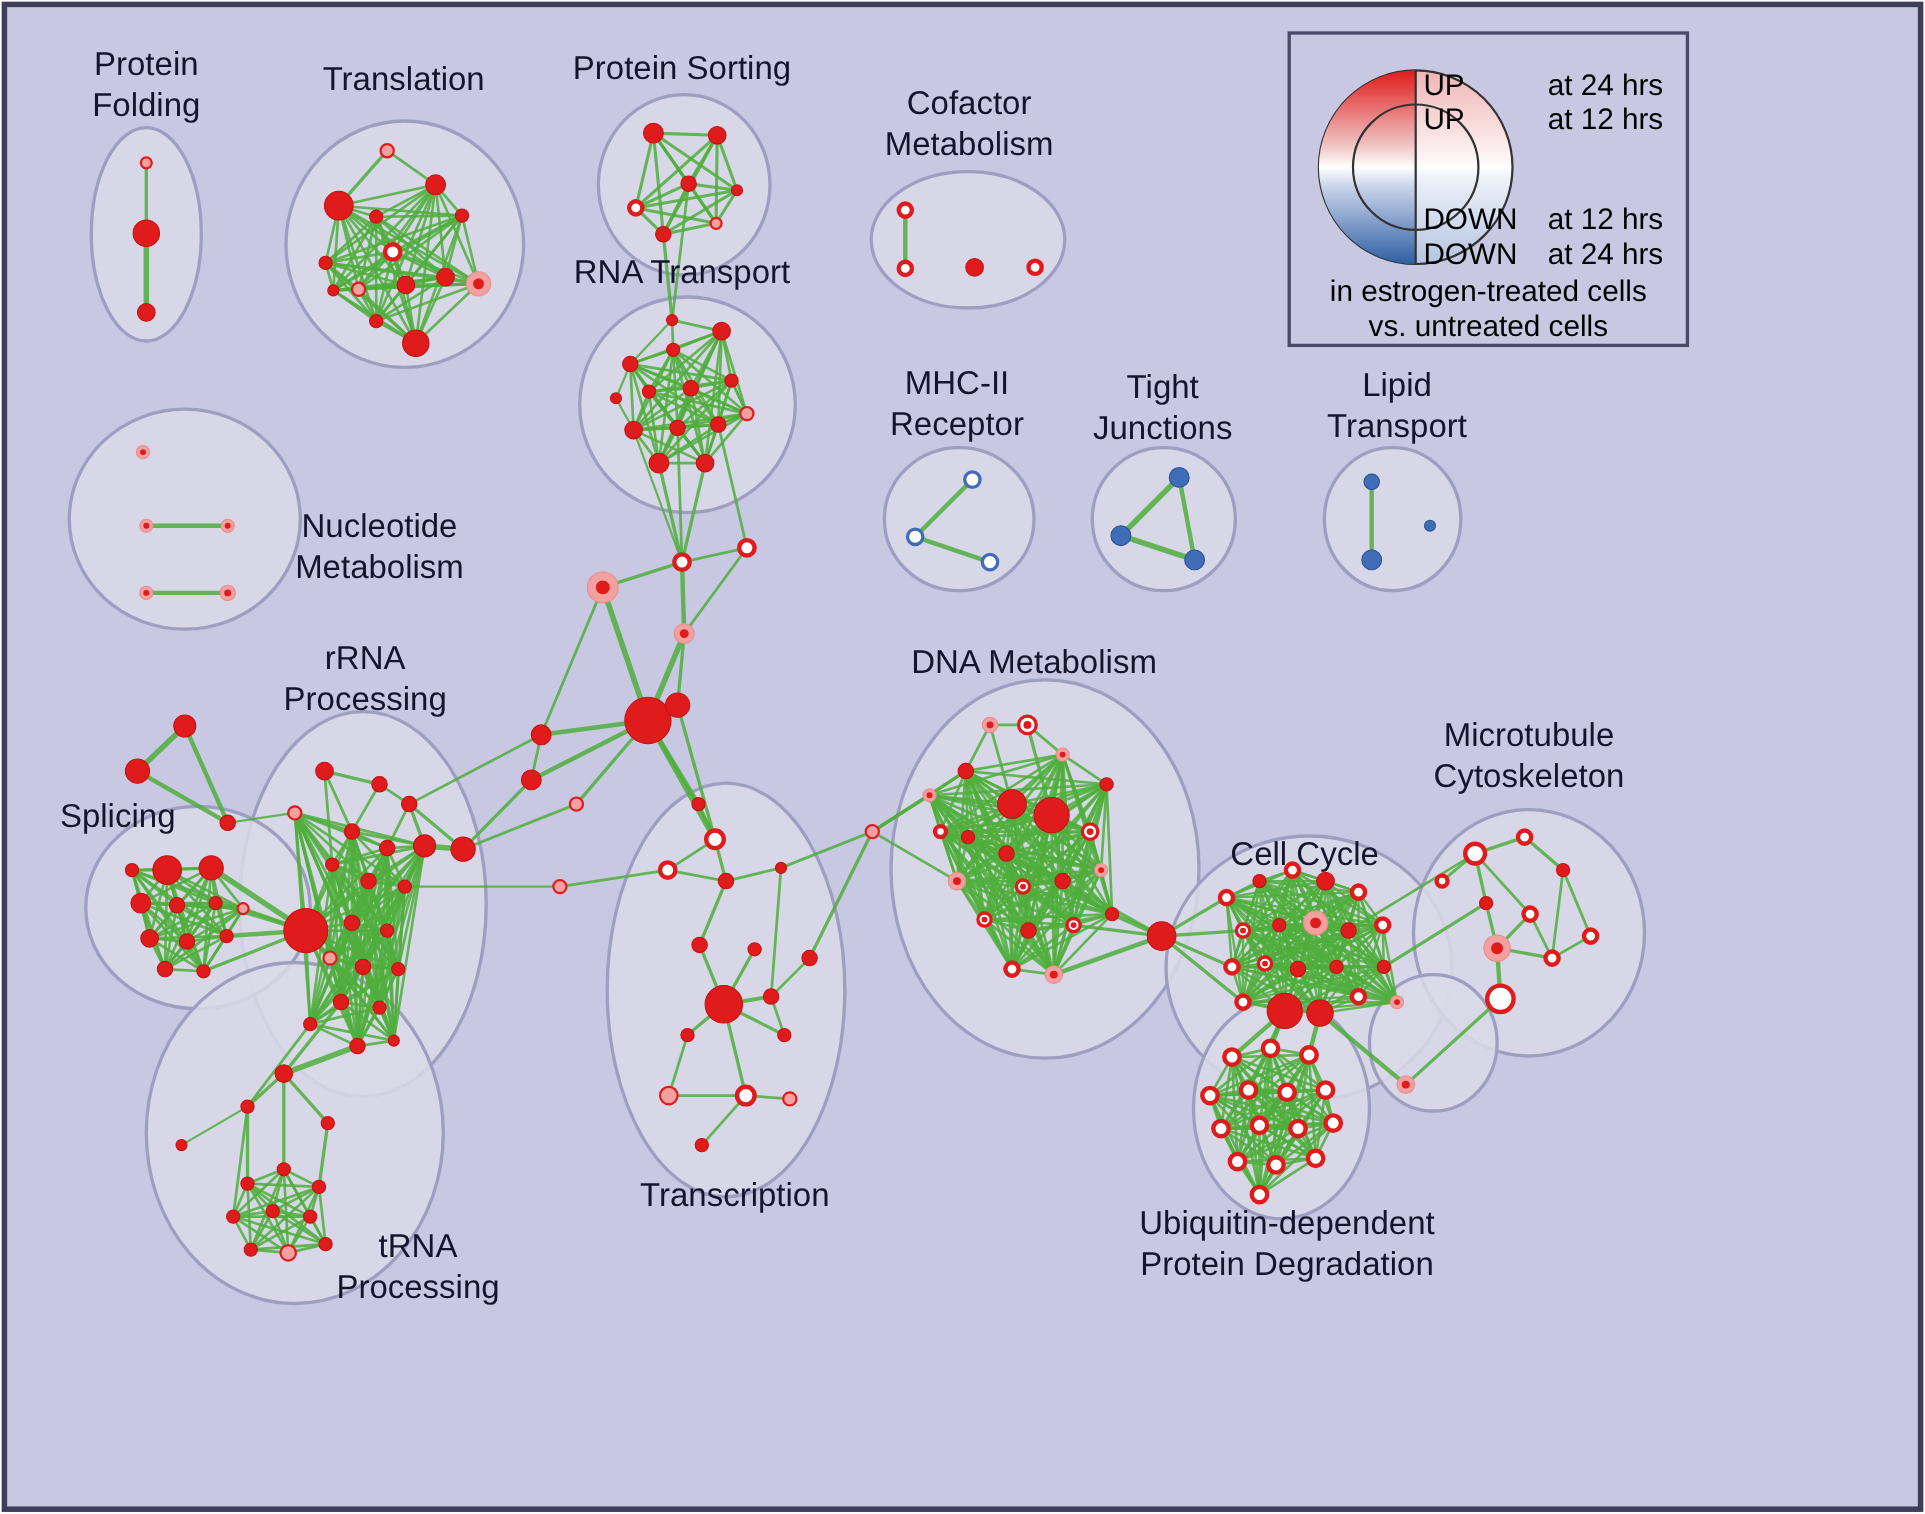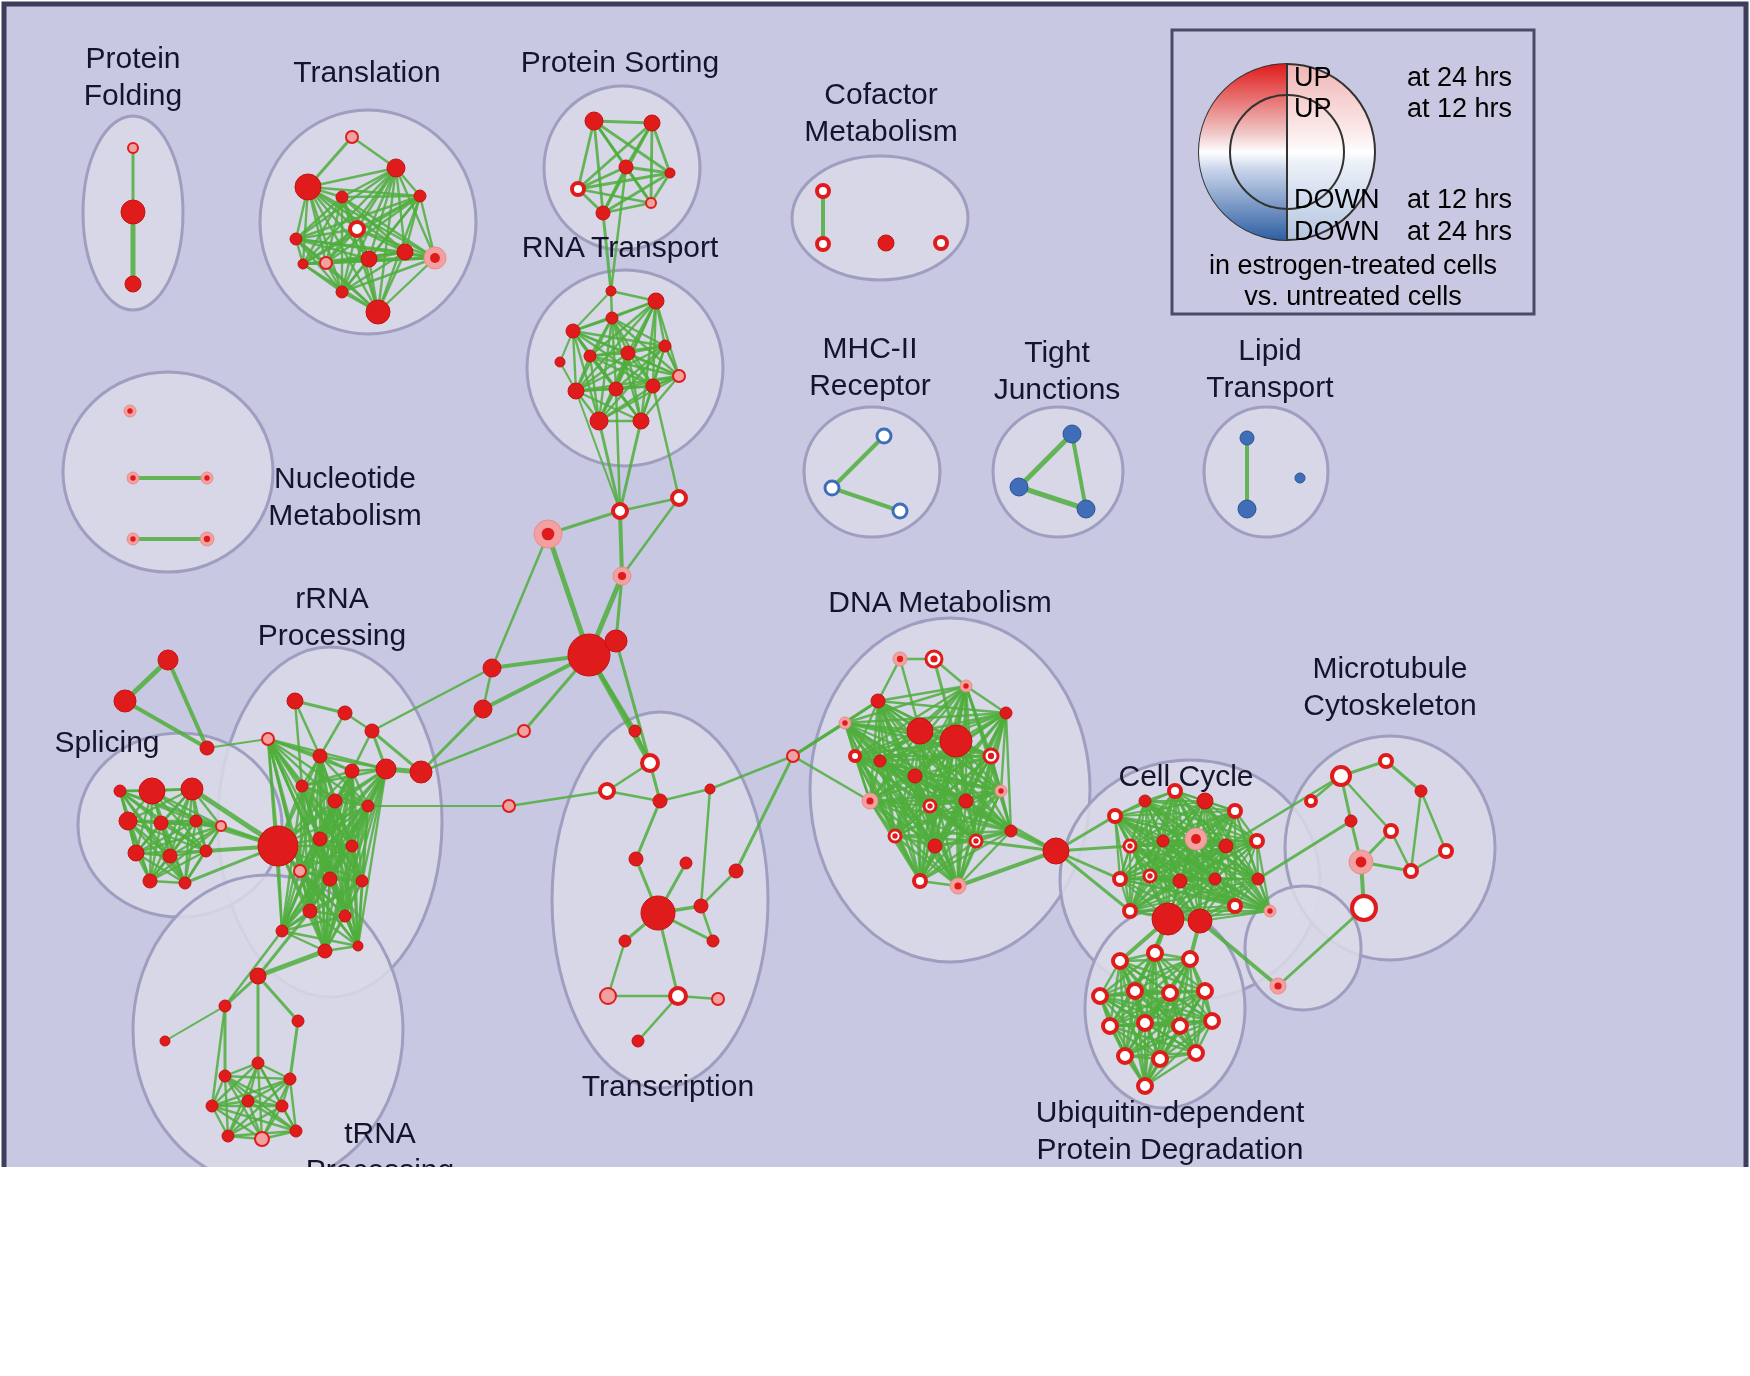--- a/index.html
+++ b/index.html
@@ -1,16 +1,16 @@
 <!DOCTYPE html>
 <html><head>
 <meta charset="utf-8">
 <style>
   html,body{margin:0;padding:0;background:#ffffff;}
-  #figure-wrap{position:relative;width:1750px;height:1167px;font-family:"Liberation Sans",sans-serif;}
+  #figure-wrap{position:relative;width:1750px;height:1376px;font-family:"Liberation Sans",sans-serif;}
   svg{display:block;}
   .cl-label{font-family:"Liberation Sans",sans-serif;font-size:30px;fill:#14142c;}
   .lg{font-family:"Liberation Sans",sans-serif;font-size:27px;fill:#000000;}
   .lg-cap{font-family:"Liberation Sans",sans-serif;font-size:27px;fill:#000000;}
 </style>
 </head>
 <body>
 
 <div id="figure-wrap">
   <svg id="net-svg" width="1750" height="1376" viewBox="0 0 1750 1376">

